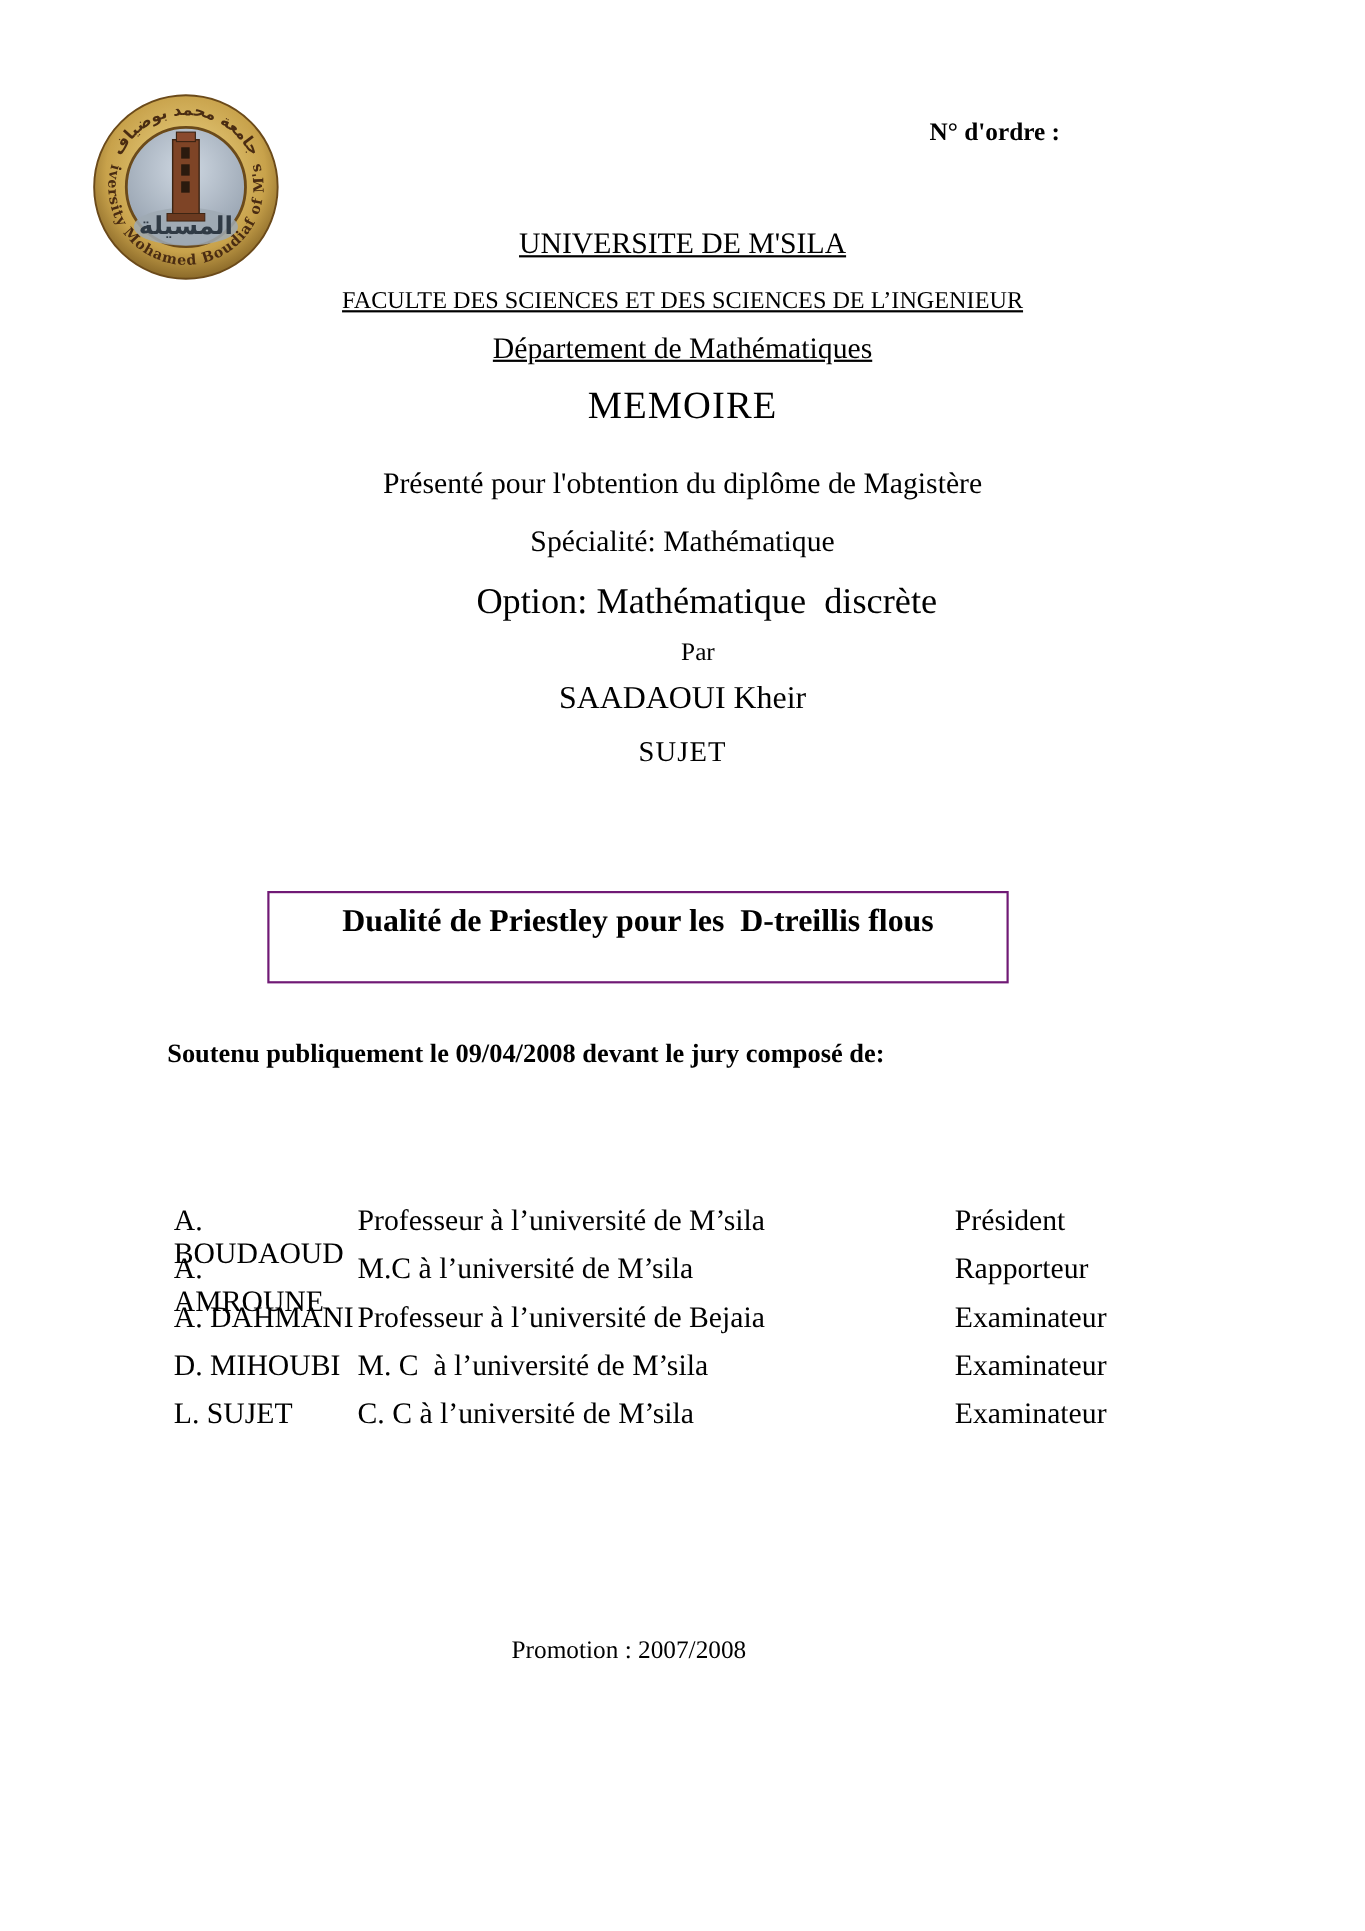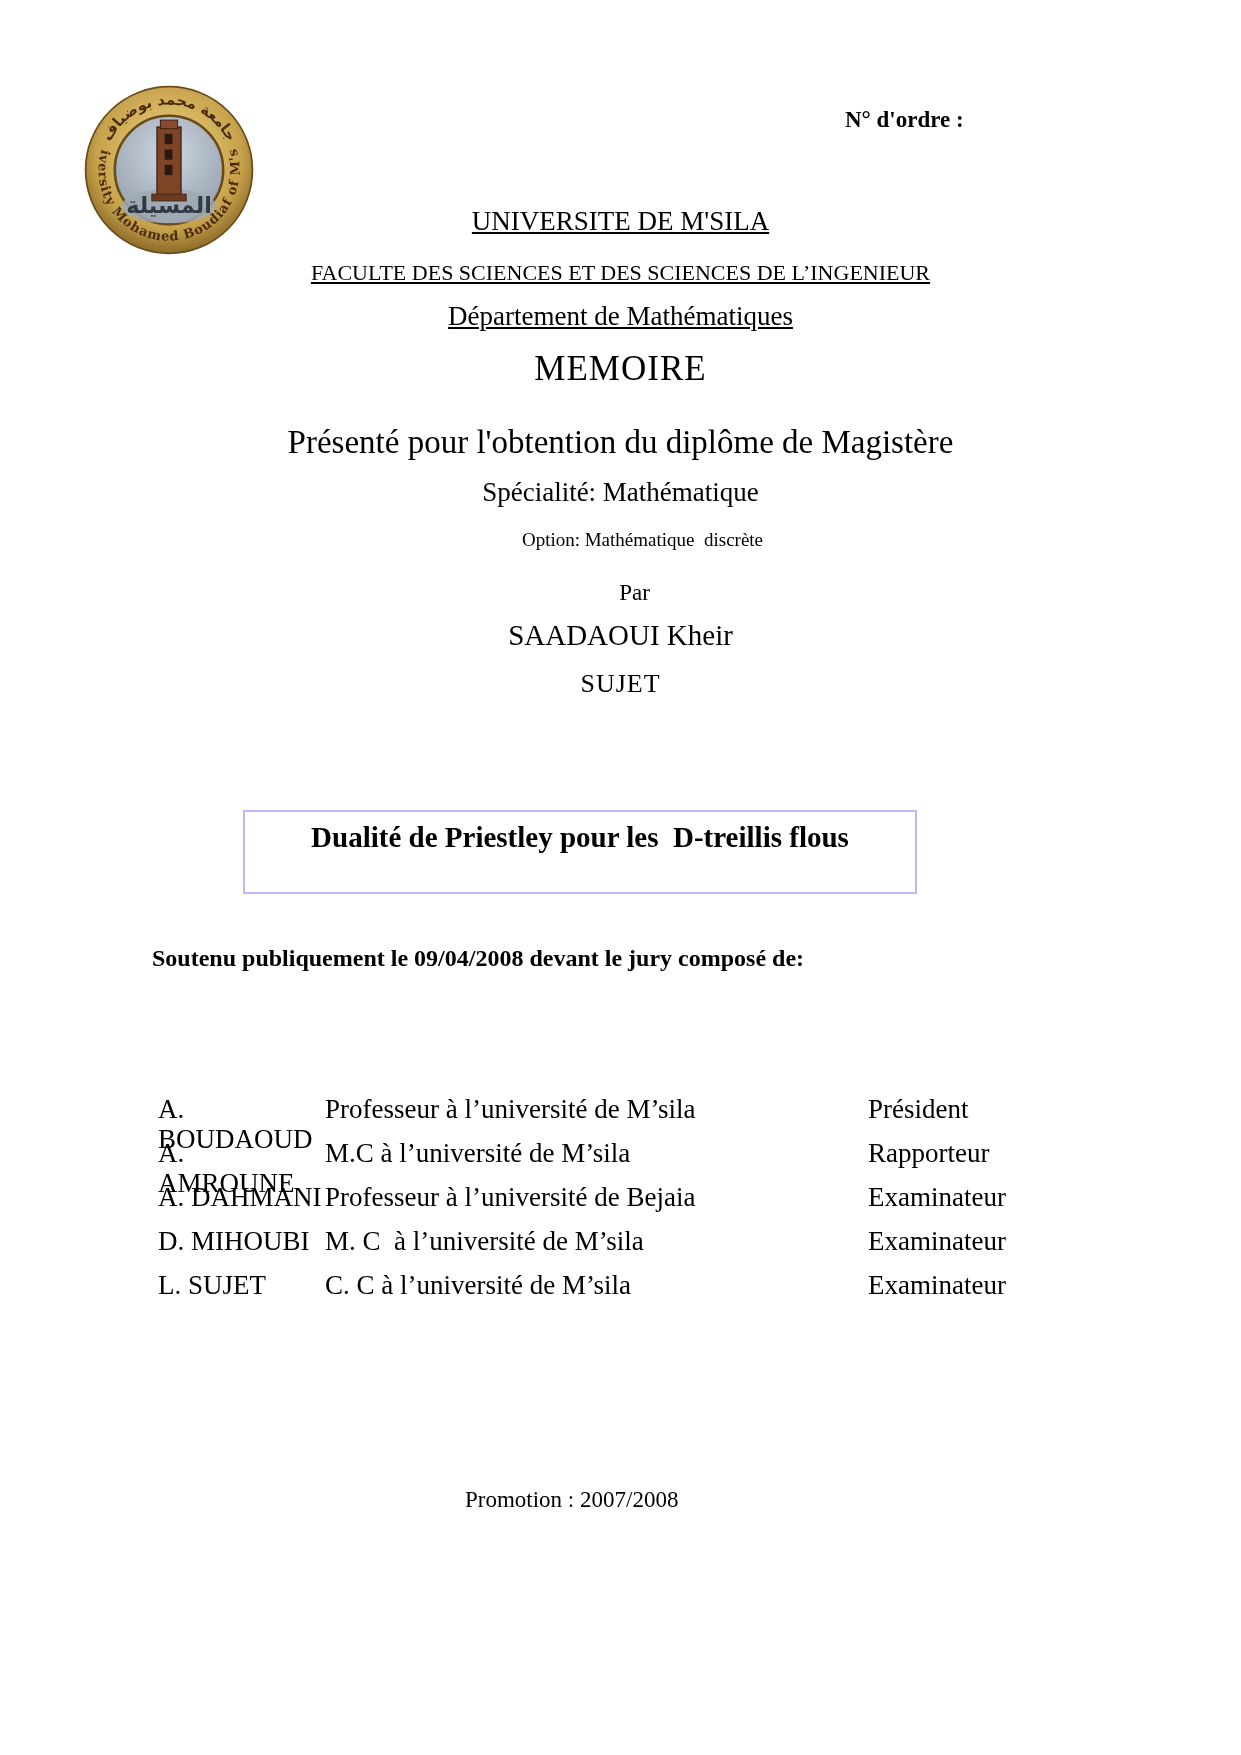--- a/index.html
+++ b/index.html
@@ -19,30 +19,30 @@
   .cline { position: absolute; left: 0; right: 0; text-align: center; }
 
   .logo { left: 83px; top: 84px; width: 172px; height: 172px; }
 
   .order { left: 845px; top: 107px; font-size: 23px; font-weight: bold; }
 
   .university  { top: 206px; font-size: 27px; text-decoration: underline; }
   .faculty     { top: 260px; font-size: 22px; text-decoration: underline; }
   .department  { top: 301px; font-size: 27px; text-decoration: underline; }
   .memoire     { top: 349px; font-size: 35px; letter-spacing: 1px; }
-  .presented   { top: 424px; font-size: 33px; }
+  .presented   { top: 424px; font-size: 27px; }
   .specialty   { top: 477px; font-size: 27px; }
-  .option      { top: 529px; font-size: 19px; margin-left: 44px; }
+  .option      { top: 529px; font-size: 33px; margin-left: 44px; }
   .par         { top: 580px; font-size: 23px; margin-left: 28px; }
   .author      { top: 619px; font-size: 29px; }
   .sujet       { top: 669px; font-size: 26px; letter-spacing: 1px; }
 
   .subject-box {
     left: 243px; top: 810px; width: 670px; height: 80px;
-    border: 2px solid #c4b5fd;
+    border: 2px solid #701a75;
     text-align: center;
   }
   .subject-box .title {
     display: inline-block;
     margin-top: 9px;
     font-size: 29px;
     font-weight: bold;
   }
 
   .defense { left: 152px; top: 945px; font-size: 24px; font-weight: bold; }

